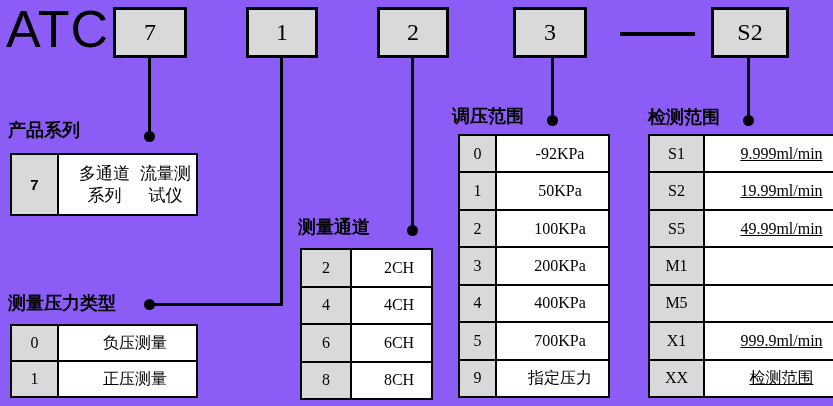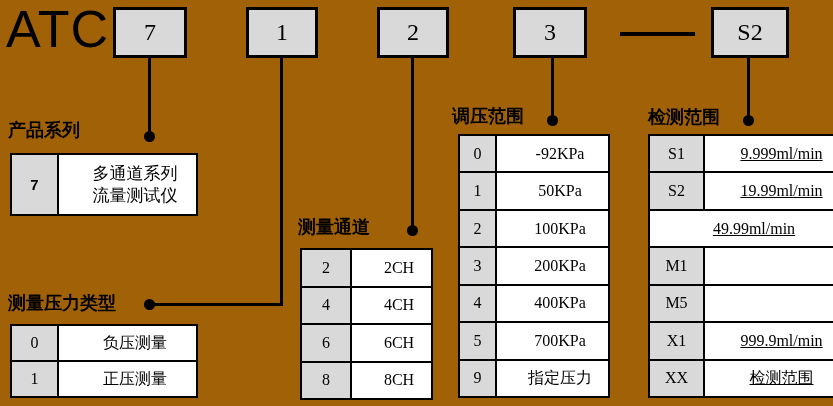--- a/index.html
+++ b/index.html
@@ -1,18 +1,18 @@
 <!DOCTYPE html>
 <html><head>
 <meta charset="utf-8">
 <style>
   html,body { margin:0; padding:0; }
   #stage {
     position:relative; width:833px; height:406px;
-    background:#a16207; overflow:hidden;
+    background:#8b5cf6; overflow:hidden;
     font-family:"Liberation Serif","DejaVu Serif",serif; color:#000;
   }
   .prefix {
     position:absolute; left:6px; top:0px;
     font-family:"Liberation Sans","DejaVu Sans",sans-serif;
     font-size:52px; line-height:58px; letter-spacing:1px;
   }
   .code-box {
     position:absolute; top:7px; height:51px; box-sizing:border-box;
     border:3px solid #000; background:#d9d9d9;
@@ -69,21 +69,21 @@
   }
   .tval {
     flex:1; display:flex; align-items:center; justify-content:center;
     font-size:16px; text-align:center;padding-left:15px;
   }
   #table-1 .tkey { width:47px; font-weight:bold; font-family:"Liberation Sans","DejaVu Sans",sans-serif; font-size:15px; }
   #table-2 .tkey { width:47px; }
   #table-3 .tkey { width:50px; }
   #table-4 .tkey { width:37px; }
   #table-5 .tkey { width:55px; }
-  #table-1 .tval { flex-direction:column; font-size:17px; line-height:22px; }
+  #table-1 .tval { flex-direction:row; font-size:17px; line-height:22px; }
   #table-5 .tval { font-size:16px;text-decoration:underline; }
 </style>
 </head>
 <body>
 
 <div id="stage">
 
   <div class="prefix">ATC</div>
 
   <div class="code-box" id="box-7">
@@ -196,20 +196,21 @@
   <div class="sec-table" id="table-5">
     <div class="trow">
       <div class="tkey">S1</div>
       <div class="tval">9.999ml/min</div>
     </div>
     <div class="trow">
       <div class="tkey">S2</div>
       <div class="tval">19.99ml/min</div>
     </div>
     <div class="trow">
+      <div class="tkey">S5</div>
       <div class="tval">49.99ml/min</div>
     </div>
     <div class="trow">
       <div class="tkey">M1</div>
     </div>
     <div class="trow">
       <div class="tkey">M5</div>
     </div>
     <div class="trow">
       <div class="tkey">X1</div>

